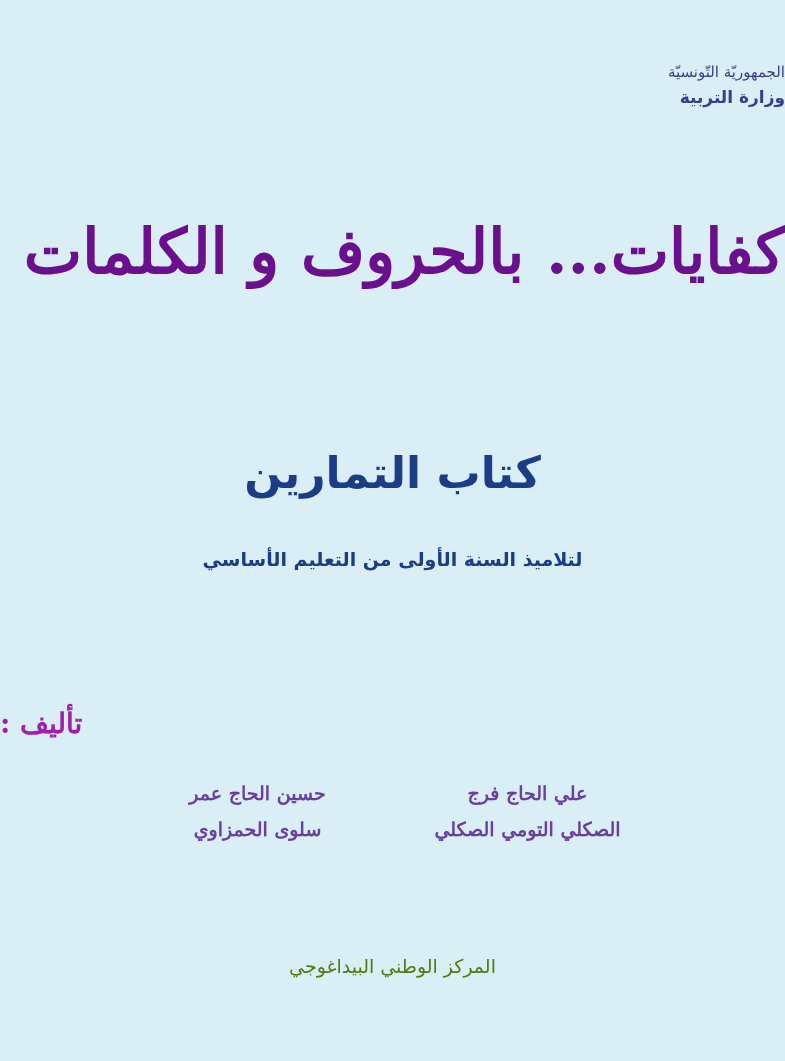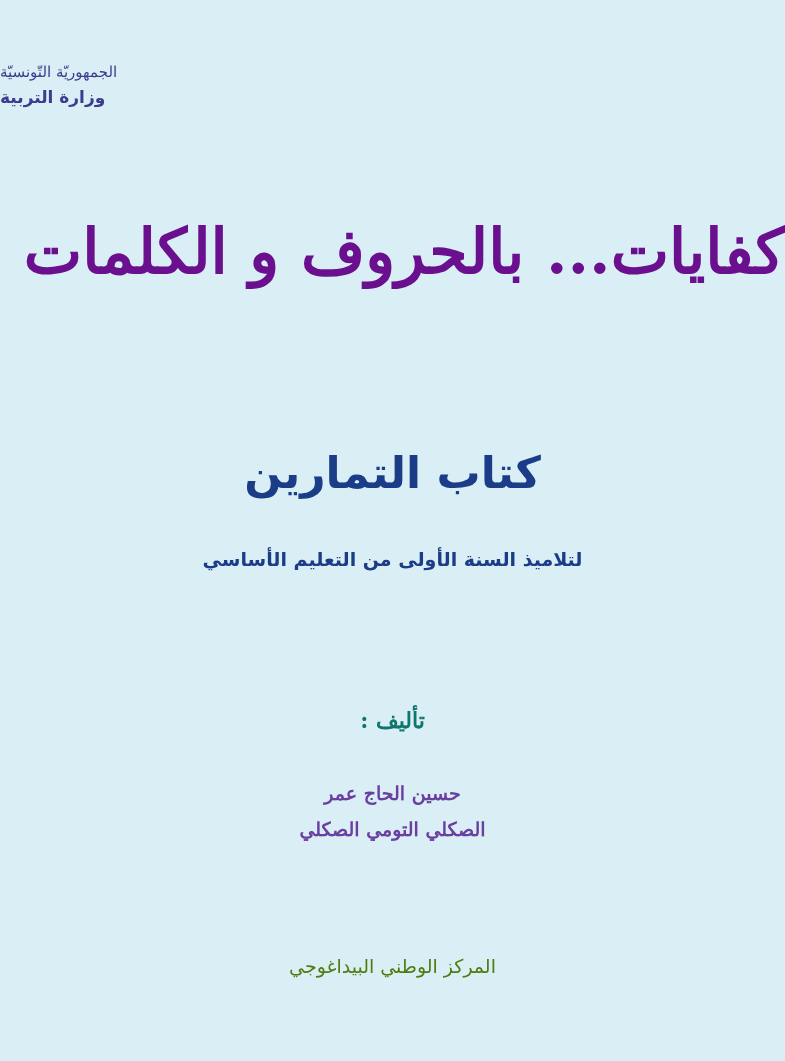--- a/index.html
+++ b/index.html
@@ -23,21 +23,21 @@
     box-sizing: border-box;
     overflow: hidden;
   }
 
   
   .header {
     position: absolute;
     top: 62px;
     left: 0;
     width: 100%;
-    text-align: left;
+    text-align: right;
     line-height: 1.35;
   }
   .header .republic {
     font-family: "DejaVu Serif", serif;
     font-size: 15px;
     color: #3d3b8e;
     letter-spacing: 0.5px;
   }
   .header .ministry {
     font-family: "DejaVu Sans", sans-serif;
@@ -88,25 +88,25 @@
     color: #1b3c87;
     letter-spacing: 0.3px;
   }
 
   
   .authors-label {
     position: absolute;
     top: 707px;
     left: 0;
     width: 100%;
-    text-align: center;
+    text-align: left;
     font-family: "DejaVu Serif", serif;
-    font-size: 22px;
+    font-size: 28px;
     font-weight: bold;
-    color: #0f766e;
+    color: #a21caf;
   }
   .authors-grid {
     position: absolute;
     top: 782px;
     left: 0;
     width: 100%;
     display: flex;
     flex-direction: column;
     gap: 14px;
   }
@@ -151,22 +151,24 @@
   <div class="main-title">كفايات... بالحروف و الكلمات</div>
 
   <div class="sub-title">كتاب التمارين</div>
 
   <div class="sub-title-note">لتلاميذ السنة الأولى من التعليم الأساسي</div>
 
   <div class="authors-label">تأليف :</div>
 
   <div class="authors-grid">
     <div class="authors-row">
+      <div class="author">علي الحاج فرج</div>
       <div class="author">حسين الحاج عمر</div>
     </div>
     <div class="authors-row">
       <div class="author">الصكلي التومي الصكلي</div>
+      <div class="author">سلوى الحمزاوي</div>
     </div>
   </div>
 
   <div class="footer">المركز الوطني البيداغوجي</div>
 
 </div>
 
 </body></html>

